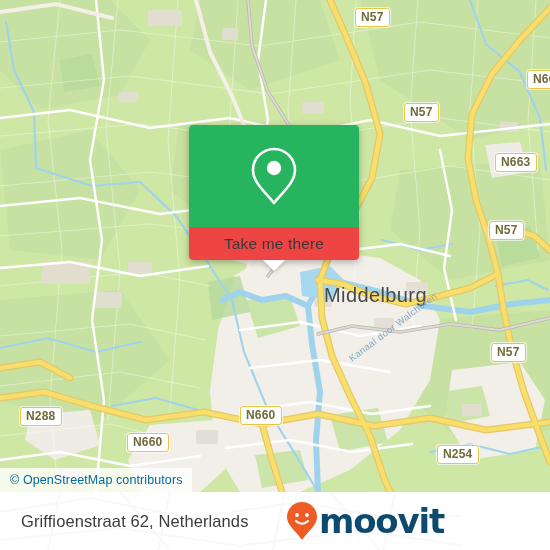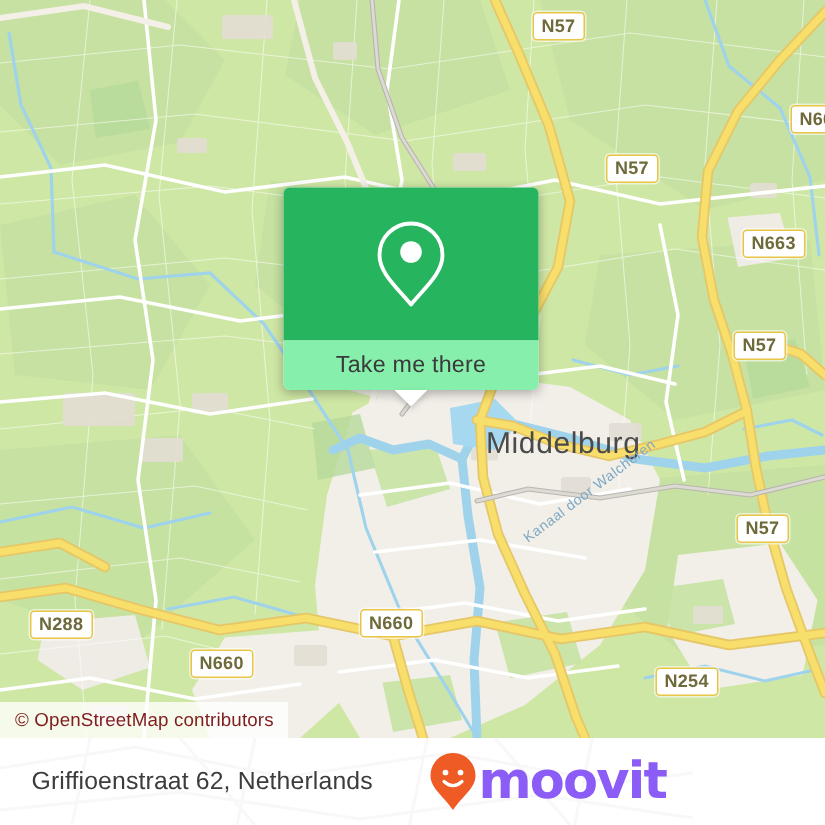--- a/index.html
+++ b/index.html
@@ -40,21 +40,21 @@
   
   .attrib {
     position: absolute;
     left: 0;
     top: 468px;
     height: 24px;
     padding: 0 9px 0 10px;
     display: flex;
     align-items: center;
     background: rgba(255,255,255,0.78);
-    color: #7f1d1d;
+    color: #0369a1;
     font-size: 12.5px;
     letter-spacing: 0.1px;
     white-space: nowrap;
     z-index: 40;
   }
 
   
   .card {
     position: absolute;
     left: 189px;
@@ -69,21 +69,21 @@
     height: 102px;
     background: #27b45f;
     border-radius: 4px 4px 0 0;
     display: flex;
     align-items: center;
     justify-content: center;
   }
   .card-bottom {
     height: 33px;
     border-radius: 0 0 4px 4px;
-    background: #86efac;
+    background: #ef4444;
     display: flex;
     align-items: center;
     justify-content: center;
   }
   .card-label {
     color: #3a3a3a;
     font-size: 15.5px;
     letter-spacing: 0.15px;
   }
   .card-tail {
@@ -131,21 +131,21 @@
   .brand {
     position: relative;
     margin-right: 18px;
     display: flex;
     align-items: center;
     z-index: 2;
   }
   .brand-word {
     font-size: 34px;
     font-weight: bold;
-    color: #8b5cf6;
+    color: #0c4a6e;
     letter-spacing: -1.2px;
     line-height: 1;
     margin-left: 1px;
     font-family: "DejaVu Sans", sans-serif;
   }
 </style>
 </head>
 <body>
 
 <div id="app">

